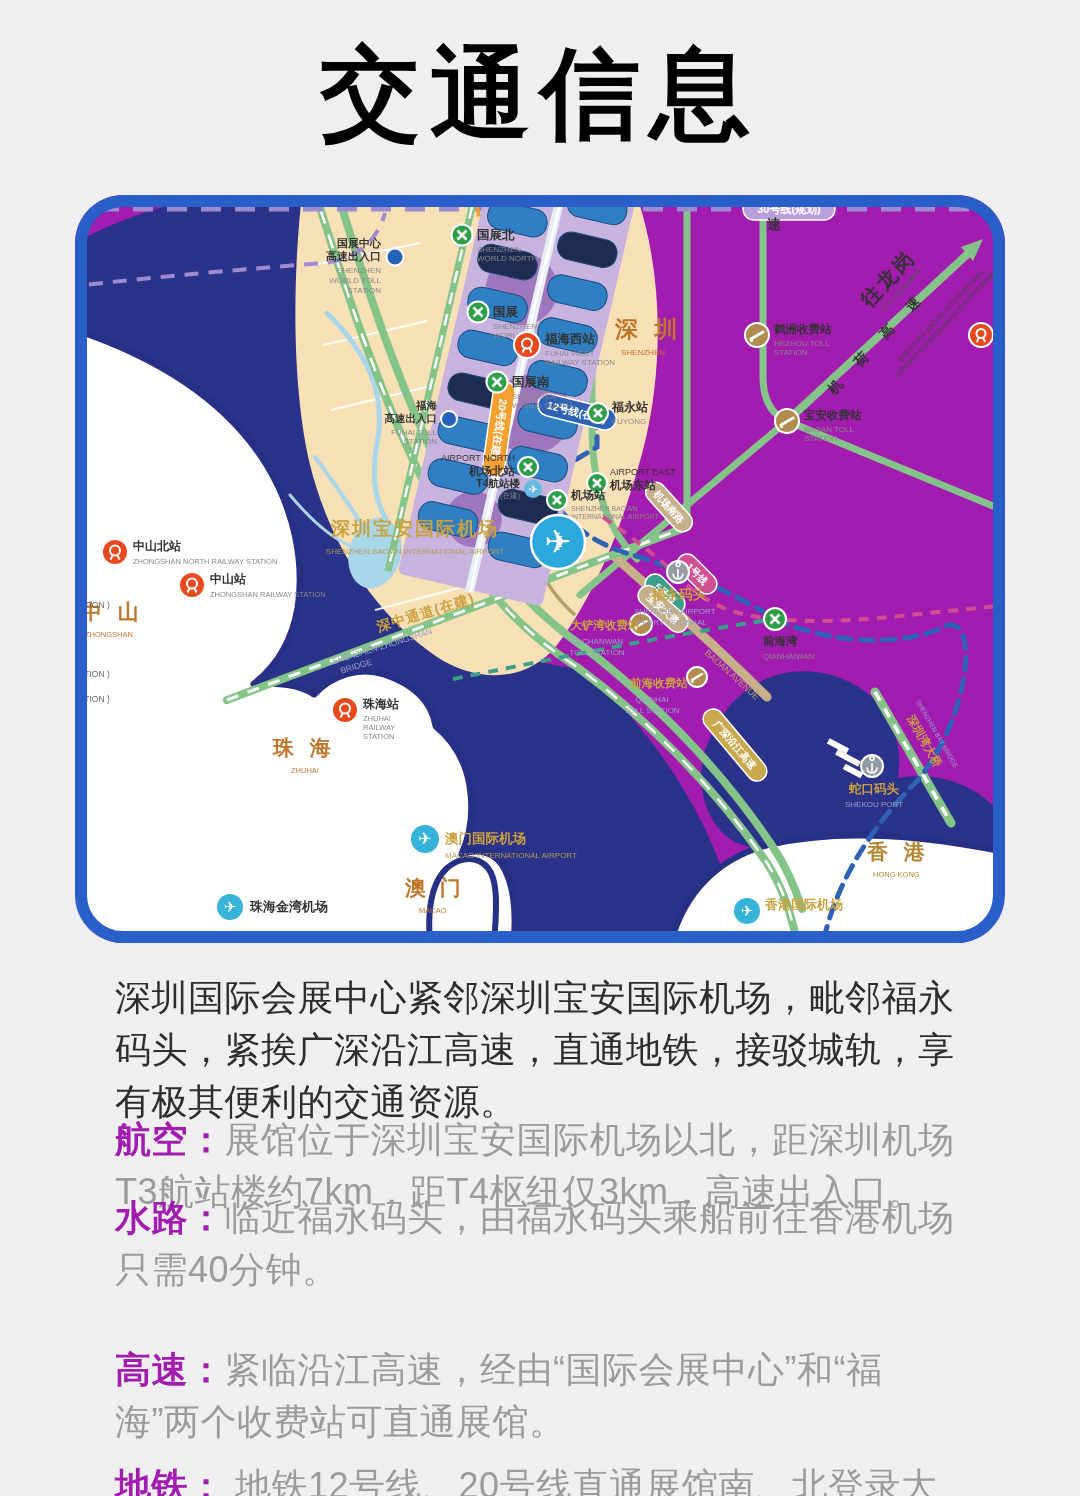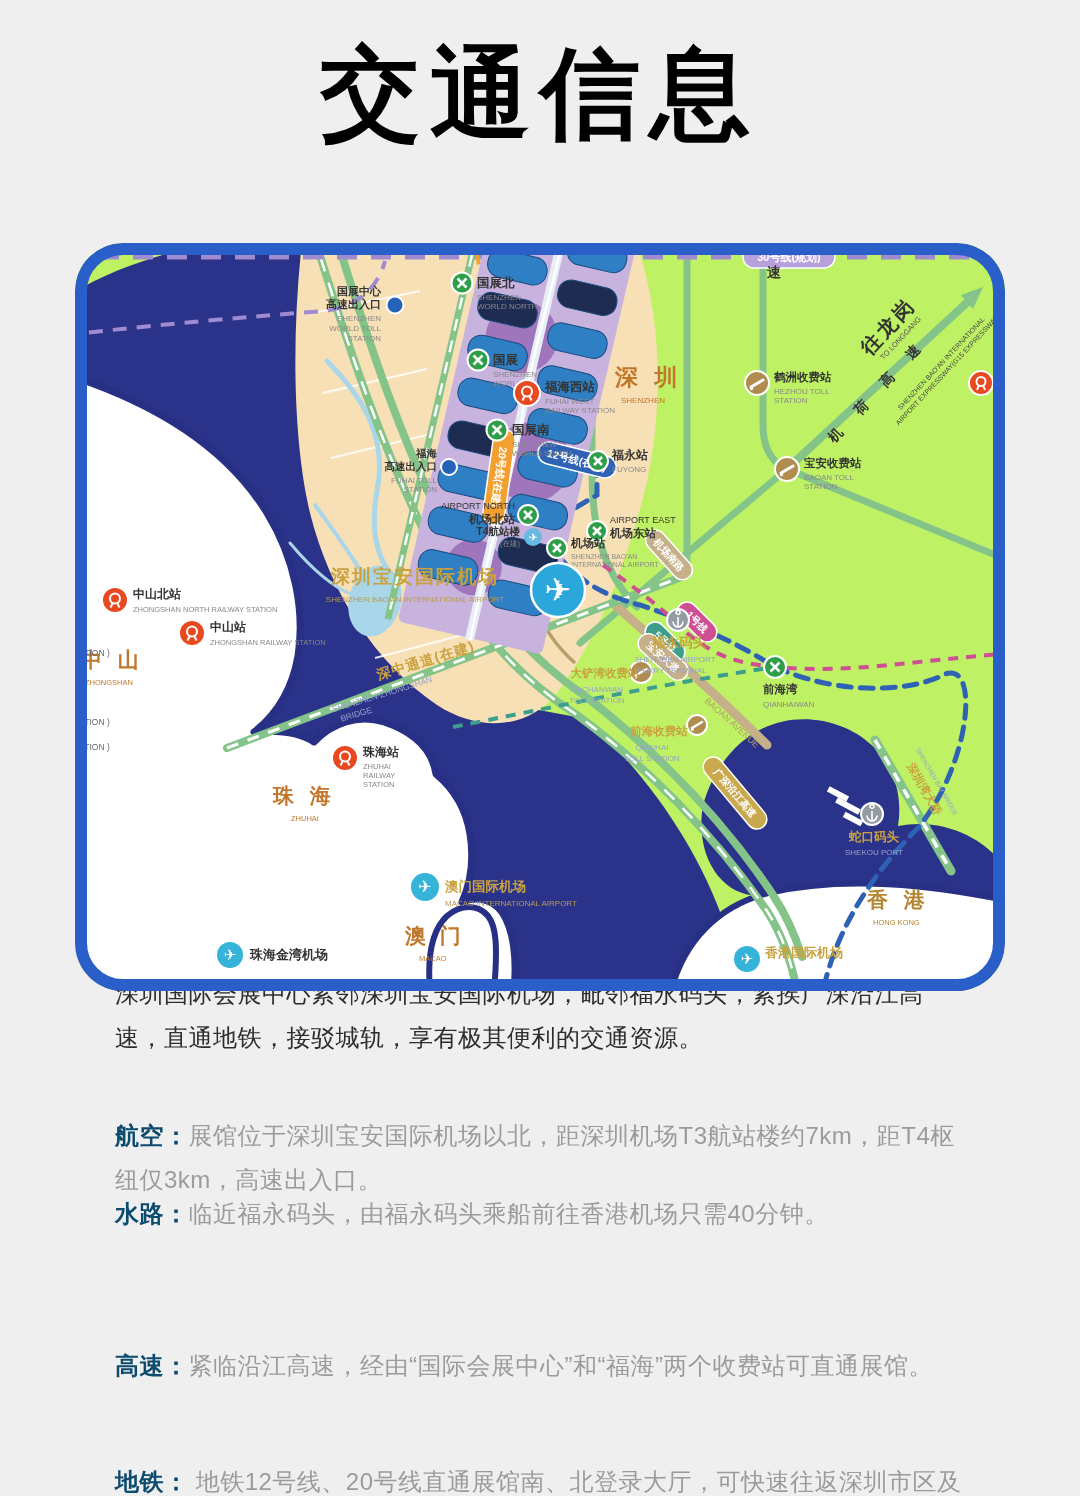--- a/index.html
+++ b/index.html
@@ -1,28 +1,28 @@
 <!DOCTYPE html>
 <html><head>
 <meta charset="utf-8">
 <style>
   html,body{margin:0;padding:0;}
   body{width:1080px;height:1496px;position:relative;background:#efefef;
        font-family:"Liberation Sans","DejaVu Sans",sans-serif;overflow:hidden;}
   .page-title{position:absolute;left:0;top:28px;width:1080px;text-align:center;
        font-size:100px;font-weight:900;color:#000;letter-spacing:10px;}
   .map-wrap{position:absolute;left:75px;top:195px;width:930px;height:748px;
-       border-radius:48px;background:#bef264;overflow:hidden;margin-top:48px;}
+       border-radius:48px;background:#a21caf;overflow:hidden;}
   .map-frame{position:absolute;inset:0;border:12px solid #2a5ec8;border-radius:48px;
        pointer-events:none;z-index:50;}
   .map-wrap svg{position:absolute;left:0;top:0;}
-  .txt{position:absolute;left:115px;width:852px;font-size:24px;line-height:44px;}
+  .txt{position:absolute;left:115px;width:852px;font-size:36px;line-height:52px;}
   .intro{color:#2d2d2d;letter-spacing:.5px;}
   .sec{color:#9b9b9b;letter-spacing:.5px;}
-  .sec b{color:#0c4a6e;font-weight:700;}
+  .sec b{color:#a21caf;font-weight:700;}
   text{font-family:"Liberation Sans","DejaVu Sans",sans-serif;}
 </style>
 </head>
 <body>
 
 <div class="page-title">交通信息</div>
 
 <div class="map-wrap">
 <svg width="930" height="748" viewBox="0 0 930 748">
 

